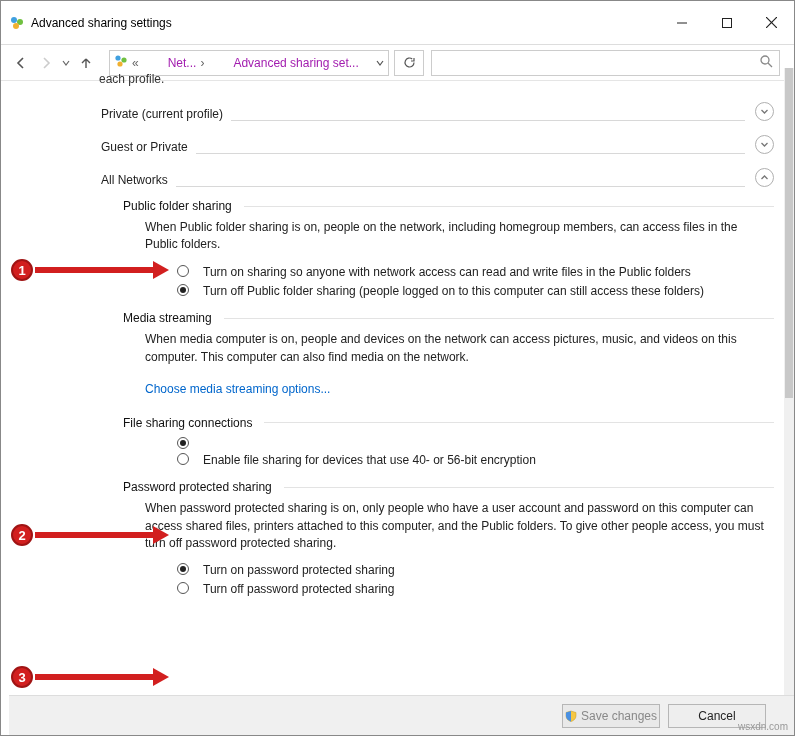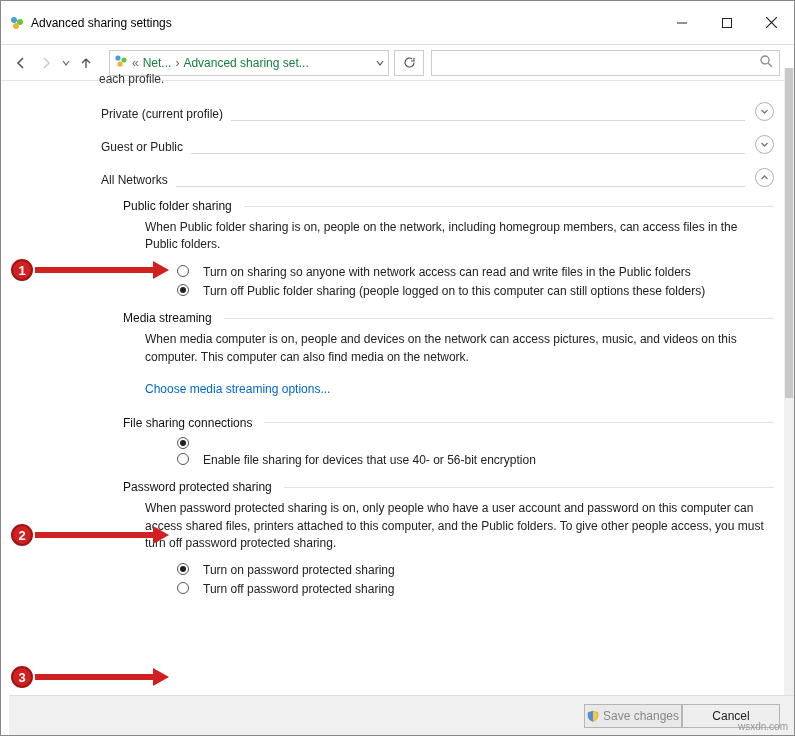--- a/index.html
+++ b/index.html
@@ -54,21 +54,21 @@
     border: 1px solid #ccc;
     margin: 0 4px 0 10px;
     display: flex;
     align-items: center;
     padding: 0 4px;
     gap: 4px;
     position: relative;
     max-width: 280px;
     min-width: 280px;
   }
-  .addrbox .crumb { color: #15803d; white-space: nowrap; }
+  .addrbox .crumb { color: #a21caf; white-space: nowrap; margin-left: 25px; }
   .addrbox .sep { color: #666; }
   .addrbox .dropdown-caret {
     position: absolute; right: 4px; color: #555;
   }
   .refreshbox {
     width: 30px; height: 26px; border: 1px solid #ccc;
     display: flex; align-items: center; justify-content: center;
     margin-right: 6px;
   }
   .searchbox {
@@ -164,21 +164,22 @@
   
   .footer {
     position: absolute;
     left: 8px; right: 0; bottom: 0;
     height: 40px;
     background: #f0f0f0;
     border-top: 1px solid #ddd;
     display: flex;
     align-items: center;
     justify-content: flex-end;
-    padding: 0 14px;
+    padding: 0 28px;
+    gap: 8px;
   }
   .btn {
     min-width: 98px;
     height: 24px;
     border: 1px solid #b6b6b6;
     background: #e9e9e9;
     display: flex; align-items: center; justify-content: center;
     font-size: 12px;
     gap: 4px;
     color: #888;
@@ -331,21 +332,21 @@
       <span class="rule"></span>
       <span class="chev-circle">
         <svg width="9" height="9" viewBox="0 0 9 9">
             <path d="M1.5 3 L4.5 6 L7.5 3" fill="none" stroke="#777" stroke-width="1.3"></path>
           </svg>
       </span>
     </div>
 
     
     <div class="profile-row">
-      <span class="plabel">Guest or Public</span>
+      <span class="plabel">Guest or Private</span>
       <span class="rule"></span>
       <span class="chev-circle">
         <svg width="9" height="9" viewBox="0 0 9 9">
             <path d="M1.5 3 L4.5 6 L7.5 3" fill="none" stroke="#777" stroke-width="1.3"></path>
           </svg>
       </span>
     </div>
 
     
     <div class="profile-row">
@@ -364,21 +365,21 @@
       <span class="shrule"></span>
     </div>
     <div class="desc">When Public folder sharing is on, people on the network, including homegroup members, can access files in the Public folders.</div>
     <div class="radios">
       <div class="radio-row">
         <span class="radio"></span>
         <span class="radio-label">Turn on sharing so anyone with network access can read and write files in the Public folders</span>
       </div>
       <div class="radio-row">
         <span class="radio checked"></span>
-        <span class="radio-label">Turn off Public folder sharing (people logged on to this computer can still options these folders)</span>
+        <span class="radio-label">Turn off Public folder sharing (people logged on to this computer can still access these folders)</span>
       </div>
     </div>
 
     
     <div class="subhead">
       <span class="shlabel">Media streaming</span>
       <span class="shrule"></span>
     </div>
     <div class="desc">When media computer is on, people and devices on the network can access pictures, music, and videos on this computer. This computer can also find media on the network.</div>
     <a class="link">Choose media streaming options...</a>

